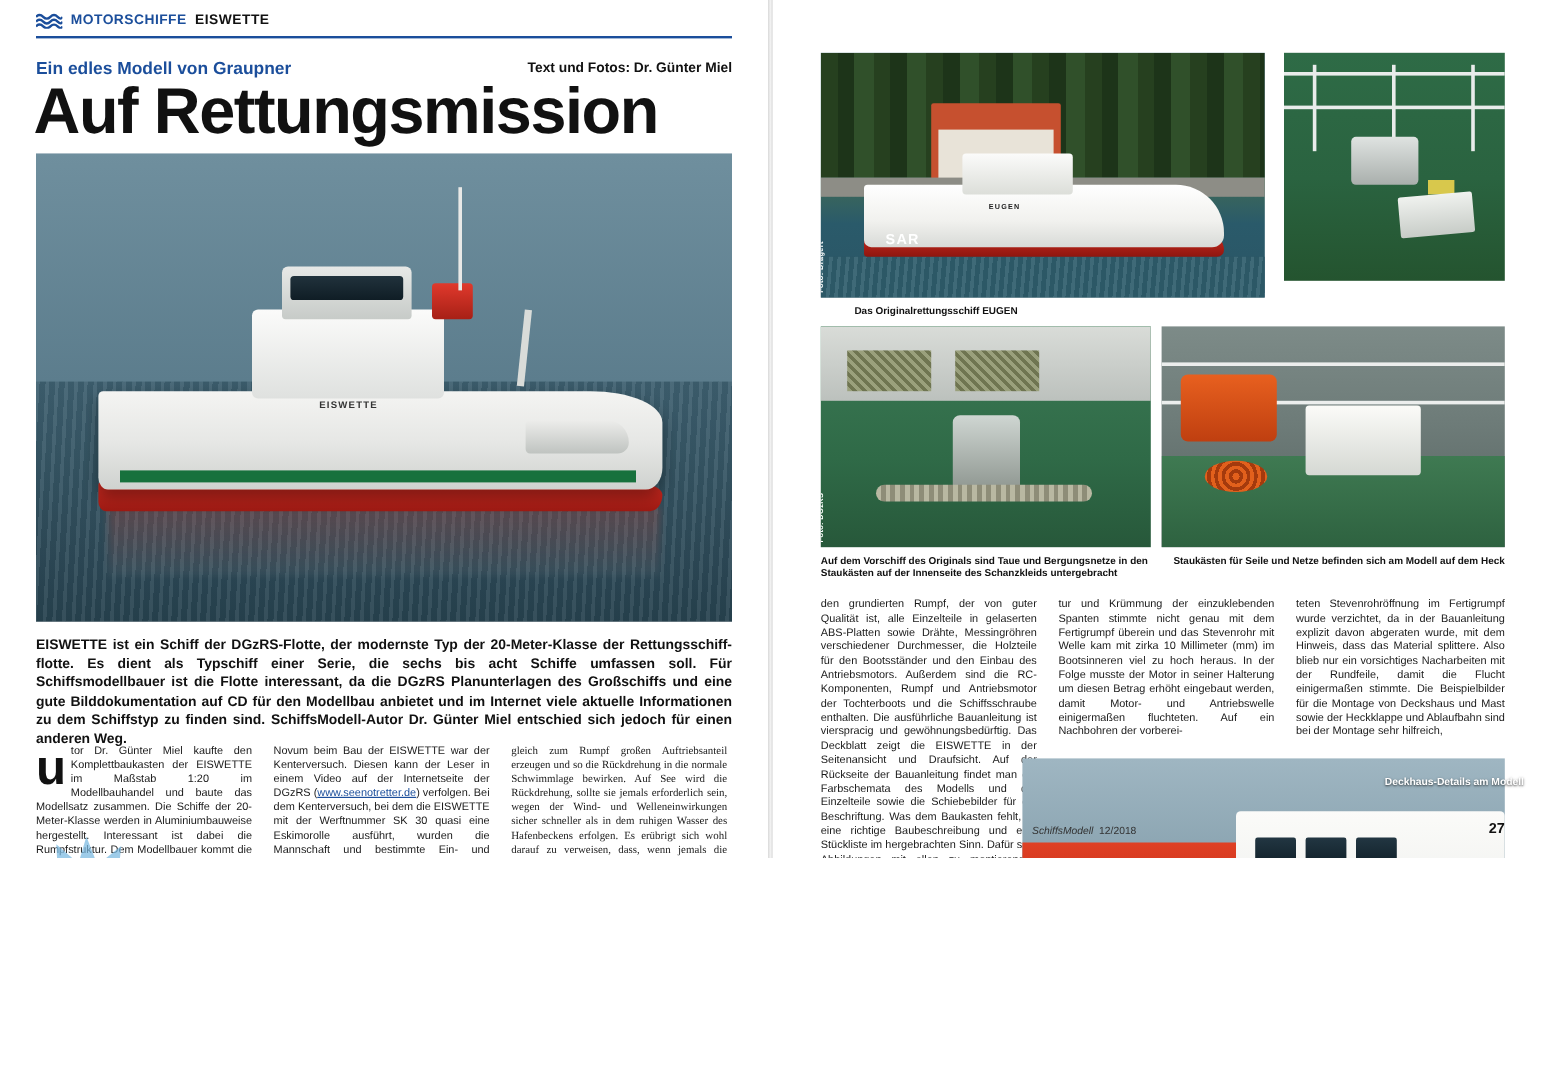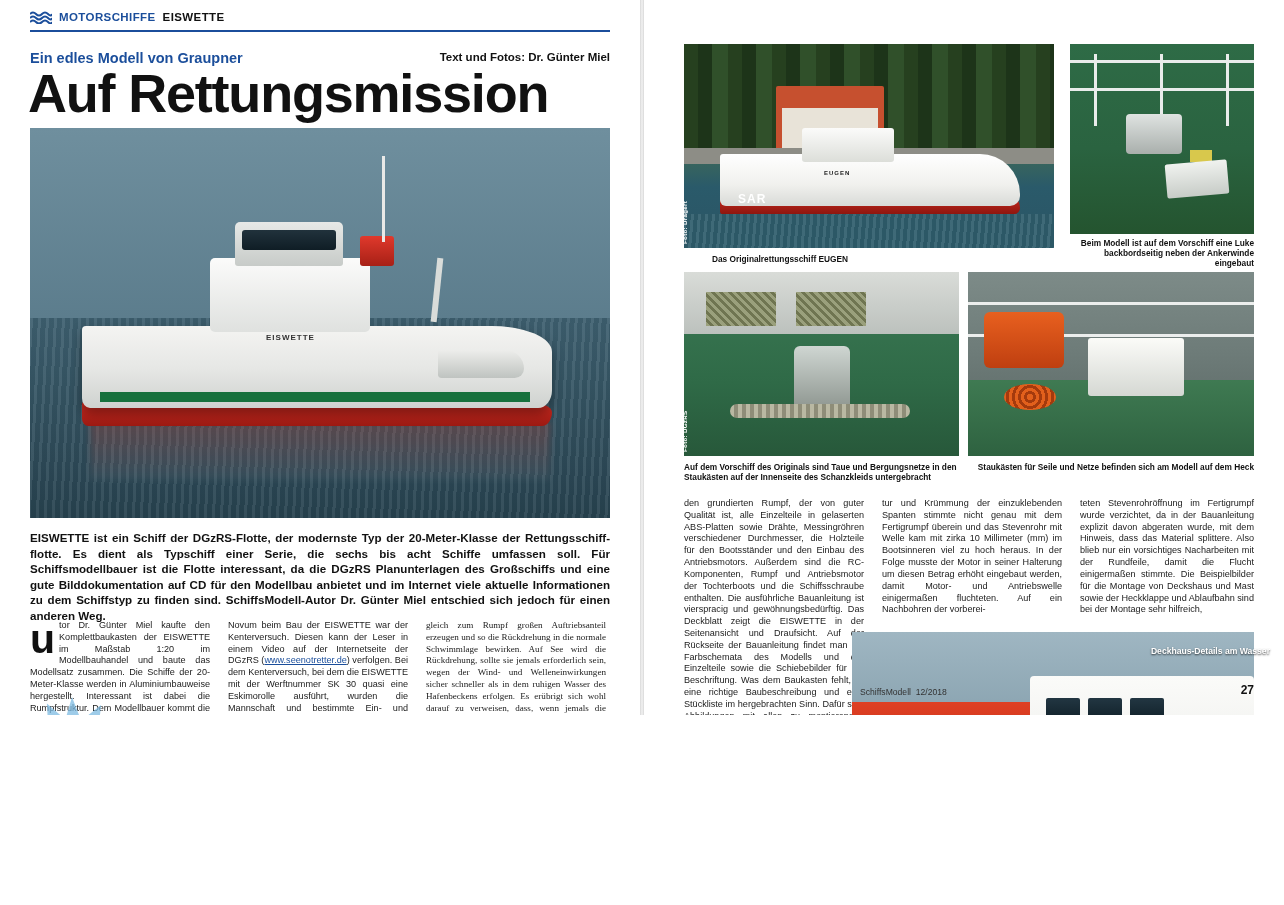--- a/index.html
+++ b/index.html
@@ -275,21 +275,21 @@
     font-size: 12px; font-weight: bold; color: #111;
   }
   .folio-right {
     position: absolute; right: 30px; bottom: 18px;
     font-size: 12px; font-weight: bold; color: #111;
   }
   .folio-center {
     position: absolute; left: 860px; bottom: 18px;
     font-size: 8.6px; color: #333;
   }
-  .folio-center .mag { }
+  .folio-center .mag { font-style: italic; }
 
   
   .wm {
     position: absolute; left: 0; top: 675px; width: 1284px; height: 180px;
     pointer-events: none; z-index: 50;
     display: flex; align-items: center; justify-content: flex-start;
   }
   .wm-text {
     font-size: 62px; font-weight: bold; letter-spacing: 2px;
     color: rgba(120,185,225,.62);
@@ -384,21 +384,20 @@
   <div class="ph ph2">
     <div class="rail"></div>
     <div class="rail2"></div>
     <div class="post" style="left:24px;"></div>
     <div class="post" style="left:90px;"></div>
     <div class="post" style="left:156px;"></div>
     <div class="winch"></div>
     <div class="yel"></div>
     <div class="hatch"></div>
   </div>
-  <div class="cap right" style="left:1070px; top:238px; width:184px;">Beim Modell ist auf dem Vorschiff eine Luke backbordseitig neben der Ankerwinde eingebaut</div>
 
   <div class="ph ph3">
     <div class="wall"></div>
     <div class="netA"></div>
     <div class="netB"></div>
     <div class="bollard"></div>
     <div class="rope"></div>
     <div class="credit" style="left:4px; bottom:4px;">Foto: DGzRS</div>
   </div>
   <div class="cap" style="left:684px; top:462px; width:275px;">Auf dem Vorschiff des Originals sind Taue und Bergungsnetze in den Staukästen auf der Innenseite des Schanzkleids untergebracht</div>
@@ -432,21 +431,21 @@
     <div class="window" style="left:194px;"></div>
     <div class="window" style="left:236px;"></div>
     <div class="window" style="left:278px;"></div>
     <div class="redband"></div>
     <div class="greenband"></div>
     <div class="cross">
         <i></i>
         <i></i>
       </div>
   </div>
-  <div class="cap-overlay">Deckhaus-Details am Wasser</div>
+  <div class="cap-overlay">Deckhaus-Details am Modell</div>
 
   <div class="folio-center">
     <span class="mag">SchiffsModell</span>
     &nbsp;<span>12/2018</span>
   </div>
   <div class="folio-right">27</div>
 
   <div class="wm">
     <span class="wm-burst">
       <svg viewBox="0 0 100 100" width="132" height="132" aria-hidden="true">

